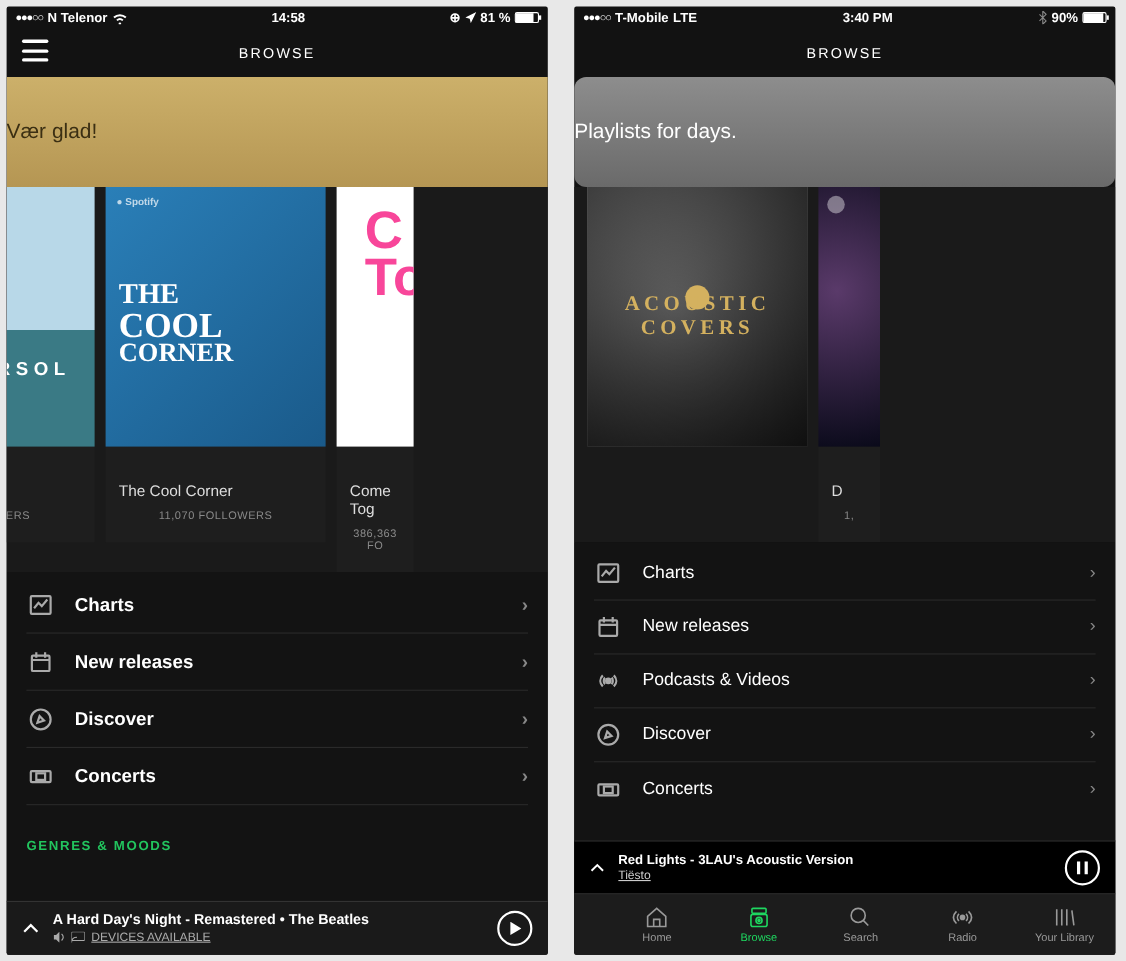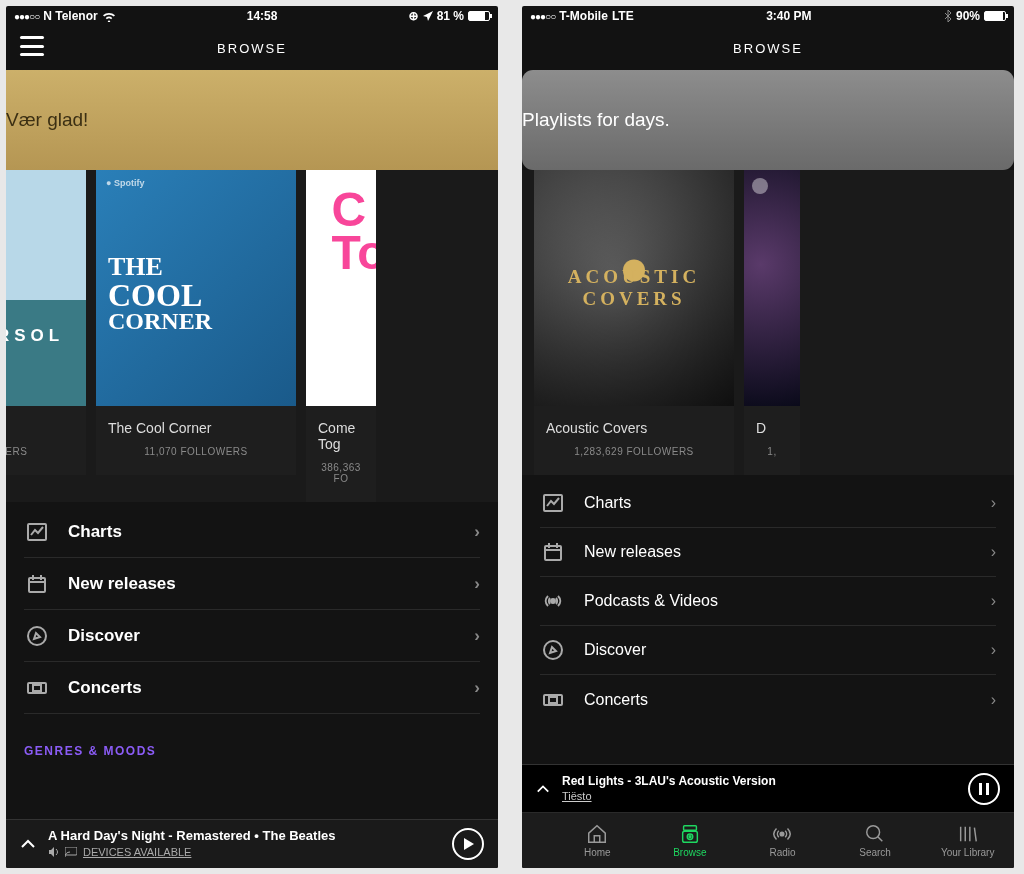--- a/index.html
+++ b/index.html
@@ -70,21 +70,21 @@
   .carousel {
     display:flex; gap:10px; padding:0 0 0 0; overflow:hidden;
     background:#1a1a1a;
   }
   .card { flex:0 0 auto; }
   .card .art {
     width:200px; height:236px; background:#555; display:flex;
     align-items:center; justify-content:center; color:#fff; font-weight:700;
     text-align:center; position:relative; overflow:hidden;
   }
-  .card .meta { padding:14px 12px 18px; background:#1e1e1e; }
+  .card .meta { padding:32px 12px 18px; background:#1e1e1e; }
   .card .title { font-size:14px; color:#ddd; margin-bottom:10px;}
   .card .followers { font-size:10px; letter-spacing:0.5px; color:#8a8a8a; text-transform:uppercase;text-align:center;}
   .phone.left .card:first-child { margin-left:-120px; }
   .phone.right .card:first-child { margin-left:12px; }
   
   .art.sommersol { background: linear-gradient(180deg,#b8d8e8 55%,#3a7a85 55%); }
   .art.sommersol .label { position:absolute; bottom:60px; font-size:17px; letter-spacing:5px; font-weight:600; color:#fff;}
   .art.coolcorner { background: linear-gradient(135deg,#2a7fb8,#1a5a8a); }
   .art.coolcorner .txt{position:absolute; left:12px; top:55px; text-align:left; font-family:Georgia,serif; line-height:0.95;margin-top:30px;}
   .art.coolcorner .sp{position:absolute; left:10px; top:8px; font-size:9px; opacity:.7;}
@@ -103,21 +103,21 @@
   
   .menu { padding:4px 18px 0; background:#131313; flex:1;}
   .menu-item {
     display:flex; align-items:center; gap:18px;
     height:52px; border-bottom:1px solid #2a2a2a;
     font-size:17px; font-weight:600; cursor:pointer;
   }
   .phone.right .menu-item{ height:49px; font-weight:500; font-size:16px;}
   .menu-item .micon{ width:26px; height:26px; color:#aaa; display:flex;align-items:center;justify-content:center;}
   .menu-item .chev{ margin-left:auto; color:#888;}
-  .section-label{ color:#8b5cf6; font-size:12px; letter-spacing:1.5px; padding:30px 0 10px; font-weight:600;}
+  .section-label{ color:#22c55e; font-size:12px; letter-spacing:1.5px; padding:30px 0 10px; font-weight:600;}
   
   .nowplaying {
     position:absolute; bottom:0; left:0; right:0; background:#1a1a1a;
     border-top:1px solid #333;
     display:flex; align-items:center; padding:8px 14px; gap:12px;
   }
   .phone.right .nowplaying{ bottom:56px; background:#000; height:48px; padding:6px 14px;}
   .nowplaying .up{ color:#fff; cursor:pointer;}
   .nowplaying .info{ flex:1; font-size:13px; line-height:1.3; overflow:hidden;}
   .nowplaying .info .line1{ color:#fff; font-weight:600; white-space:nowrap;}
@@ -325,24 +325,20 @@
   <div class="carousel">
     <div class="card">
       <div class="art acoustic">
         <div class="ov"></div>
         <span class="spicon"></span>
         <div class="txt" style="text-align:center">
           <div>ACOUSTIC</div>
           <div>COVERS</div>
         </div>
       </div>
-      <div class="meta">
-        <div class="title">Acoustic Covers</div>
-        <div class="followers">1,283,629 FOLLOWERS</div>
-      </div>
     </div>
     <div class="card" style="width:56px">
       <div class="art dark" style="width:56px">
         <span class="mini-sp"></span>
       </div>
       <div class="meta" style="width:56px">
         <div class="title">D</div>
         <div class="followers">1,</div>
       </div>
     </div>
@@ -431,31 +427,31 @@
       <svg viewBox="0 0 24 24" fill="none" stroke="currentColor" stroke-width="1.6">
           <rect x="5" y="3" width="14" height="5" rx="1"></rect>
           <rect x="4" y="9" width="16" height="12" rx="2"></rect>
           <circle cx="12" cy="15" r="3"></circle>
           <circle cx="12" cy="15" r="1" fill="currentColor"></circle>
         </svg>
       <span>Browse</span>
     </div>
     <div class="tab">
       <svg viewBox="0 0 24 24" fill="none" stroke="currentColor" stroke-width="1.6">
+          <circle cx="10" cy="10" r="7"></circle>
+          <path d="M20 20l-5-5"></path>
+        </svg>
+      <span>Search</span>
+    </div>
+    <div class="tab">
+      <svg viewBox="0 0 24 24" fill="none" stroke="currentColor" stroke-width="1.6">
           <circle cx="12" cy="12" r="2" fill="currentColor"></circle>
           <path d="M6 6c-4 4-4 8 0 12M18 6c4 4 4 8 0 12M8.5 8.5c-2 2-2 5 0 7M15.5 8.5c2 2 2 5 0 7"></path>
         </svg>
       <span>Radio</span>
-    </div>
-    <div class="tab">
-      <svg viewBox="0 0 24 24" fill="none" stroke="currentColor" stroke-width="1.6">
-          <circle cx="10" cy="10" r="7"></circle>
-          <path d="M20 20l-5-5"></path>
-        </svg>
-      <span>Search</span>
     </div>
     <div class="tab">
       <svg viewBox="0 0 24 24" fill="none" stroke="currentColor" stroke-width="1.6">
           <path d="M4 4v16M9 4v16M14 4v16M19 5l2 15"></path>
         </svg>
       <span>Your Library</span>
     </div>
   </div>
 </div>
 

